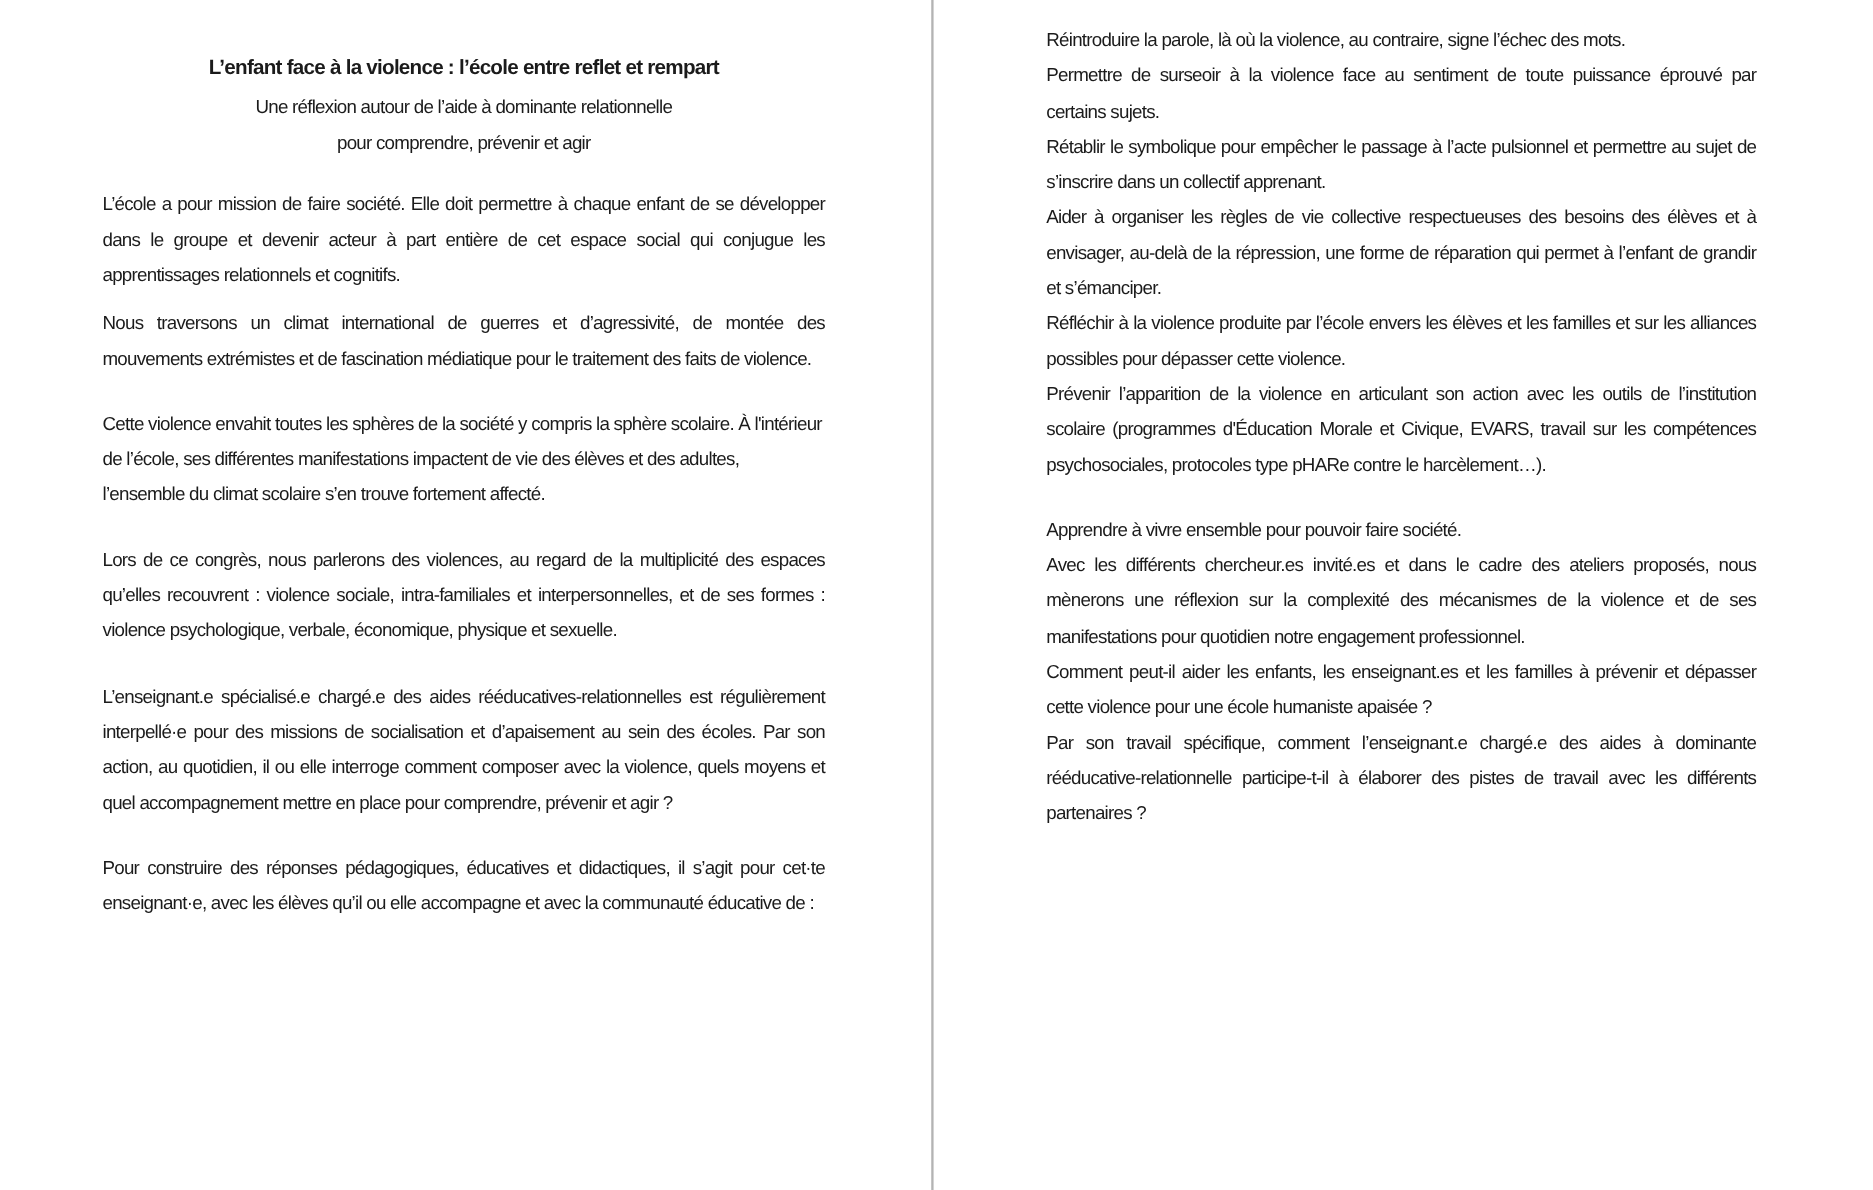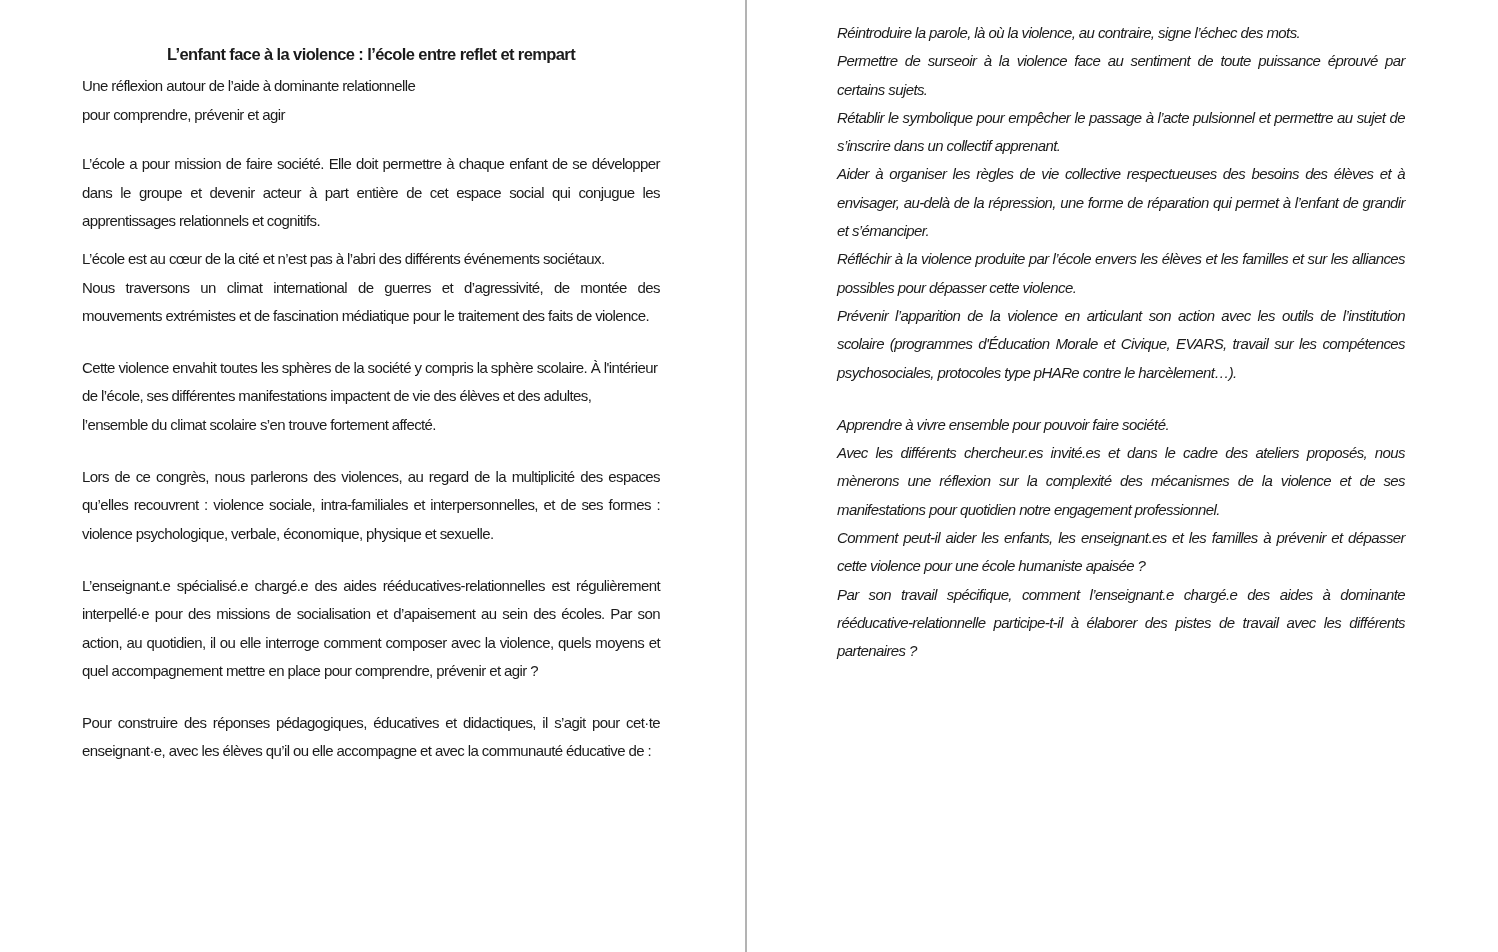--- a/index.html
+++ b/index.html
@@ -16,57 +16,56 @@
     position: absolute;
     top: 0;
     height: 952px;
     box-sizing: border-box;
     background: #ffffff;
     font-size: 15px;
     line-height: 28.3px;
     letter-spacing: -0.6px;
   }
   .page-1 { left: 0; width: 745px; padding: 24px 85px 0 82px; margin-top: 16px; }
-  .page-2 { left: 747px; width: 744px; padding: 19px 86px 0 90px; font-style: italic; }
+  .page-2 { left: 747px; width: 744px; padding: 19px 86px 0 90px; }
   .divider {
     position: absolute;
     left: 745px;
     top: 0;
     width: 2px;
     height: 952px;
     background: #b3b3b3;
   }
   .doc-title {
     font-size: 16.5px;
     font-weight: 700;
     text-align: center;
     margin: 0 0 4px 0;
     line-height: 28.3px;
   }
-  .subtitle { text-align: left; margin: 0; }
+  .subtitle { text-align: center; margin: 0; }
   .subtitle-2 { margin-bottom: 21.5px; }
   .para { margin: 0; }
   .align-justify { text-align: justify; }
   .align-left { text-align: left; }
   .gap-none { margin-bottom: 0; }
   .gap-small { margin-bottom: 10px; }
   .gap-section { margin-bottom: 24px; }
 </style>
 </head>
 <body>
 
 <div class="canvas">
 
   <section class="page page-1">
     <h1 class="doc-title">L’enfant face à la violence : l’école entre reflet et rempart</h1>
     <p class="subtitle">Une réflexion autour de l’aide à dominante relationnelle</p>
     <p class="subtitle subtitle-2">pour comprendre, prévenir et agir</p>
     <div class="page-body">
         <p class="para align-justify gap-small">L’école a pour mission de faire société. Elle doit permettre à chaque enfant de se développer dans le groupe et devenir acteur à part entière de cet espace social qui conjugue les apprentissages relationnels et cognitifs.</p>
-        <p class="para align-left gap-none">L’école est au cœur de la cité et n’est pas à l’abri des différents événements sociétaux.</p>
         <p class="para align-justify gap-section">Nous traversons un climat international de guerres et d’agressivité, de montée des mouvements extrémistes et de fascination médiatique pour le traitement des faits de violence.</p>
         <p class="para align-left gap-section">Cette violence envahit toutes les sphères de la société y compris la sphère scolaire. À l'intérieur de l’école, ses différentes manifestations impactent de vie des élèves et des adultes,  l’ensemble du climat scolaire s’en trouve fortement affecté.</p>
         <p class="para align-justify gap-section">Lors de ce congrès, nous parlerons des violences, au regard de la multiplicité des espaces qu’elles recouvrent : violence sociale, intra-familiales et interpersonnelles, et de ses formes : violence psychologique, verbale,  économique, physique et sexuelle.</p>
         <p class="para align-justify gap-section">L’enseignant.e spécialisé.e chargé.e des aides rééducatives-relationnelles est régulièrement interpellé·e pour des missions de socialisation et d’apaisement au sein des écoles. Par son action, au quotidien, il ou elle interroge comment composer avec la violence, quels moyens et quel accompagnement mettre en place pour comprendre, prévenir et agir ?</p>
         <p class="para align-justify gap-none">Pour construire des réponses pédagogiques, éducatives et didactiques, il s’agit pour cet·te enseignant·e, avec les élèves qu’il ou elle accompagne et avec la communauté éducative de :</p>
       </div>
   </section>
 
   <div class="divider"></div>
 

